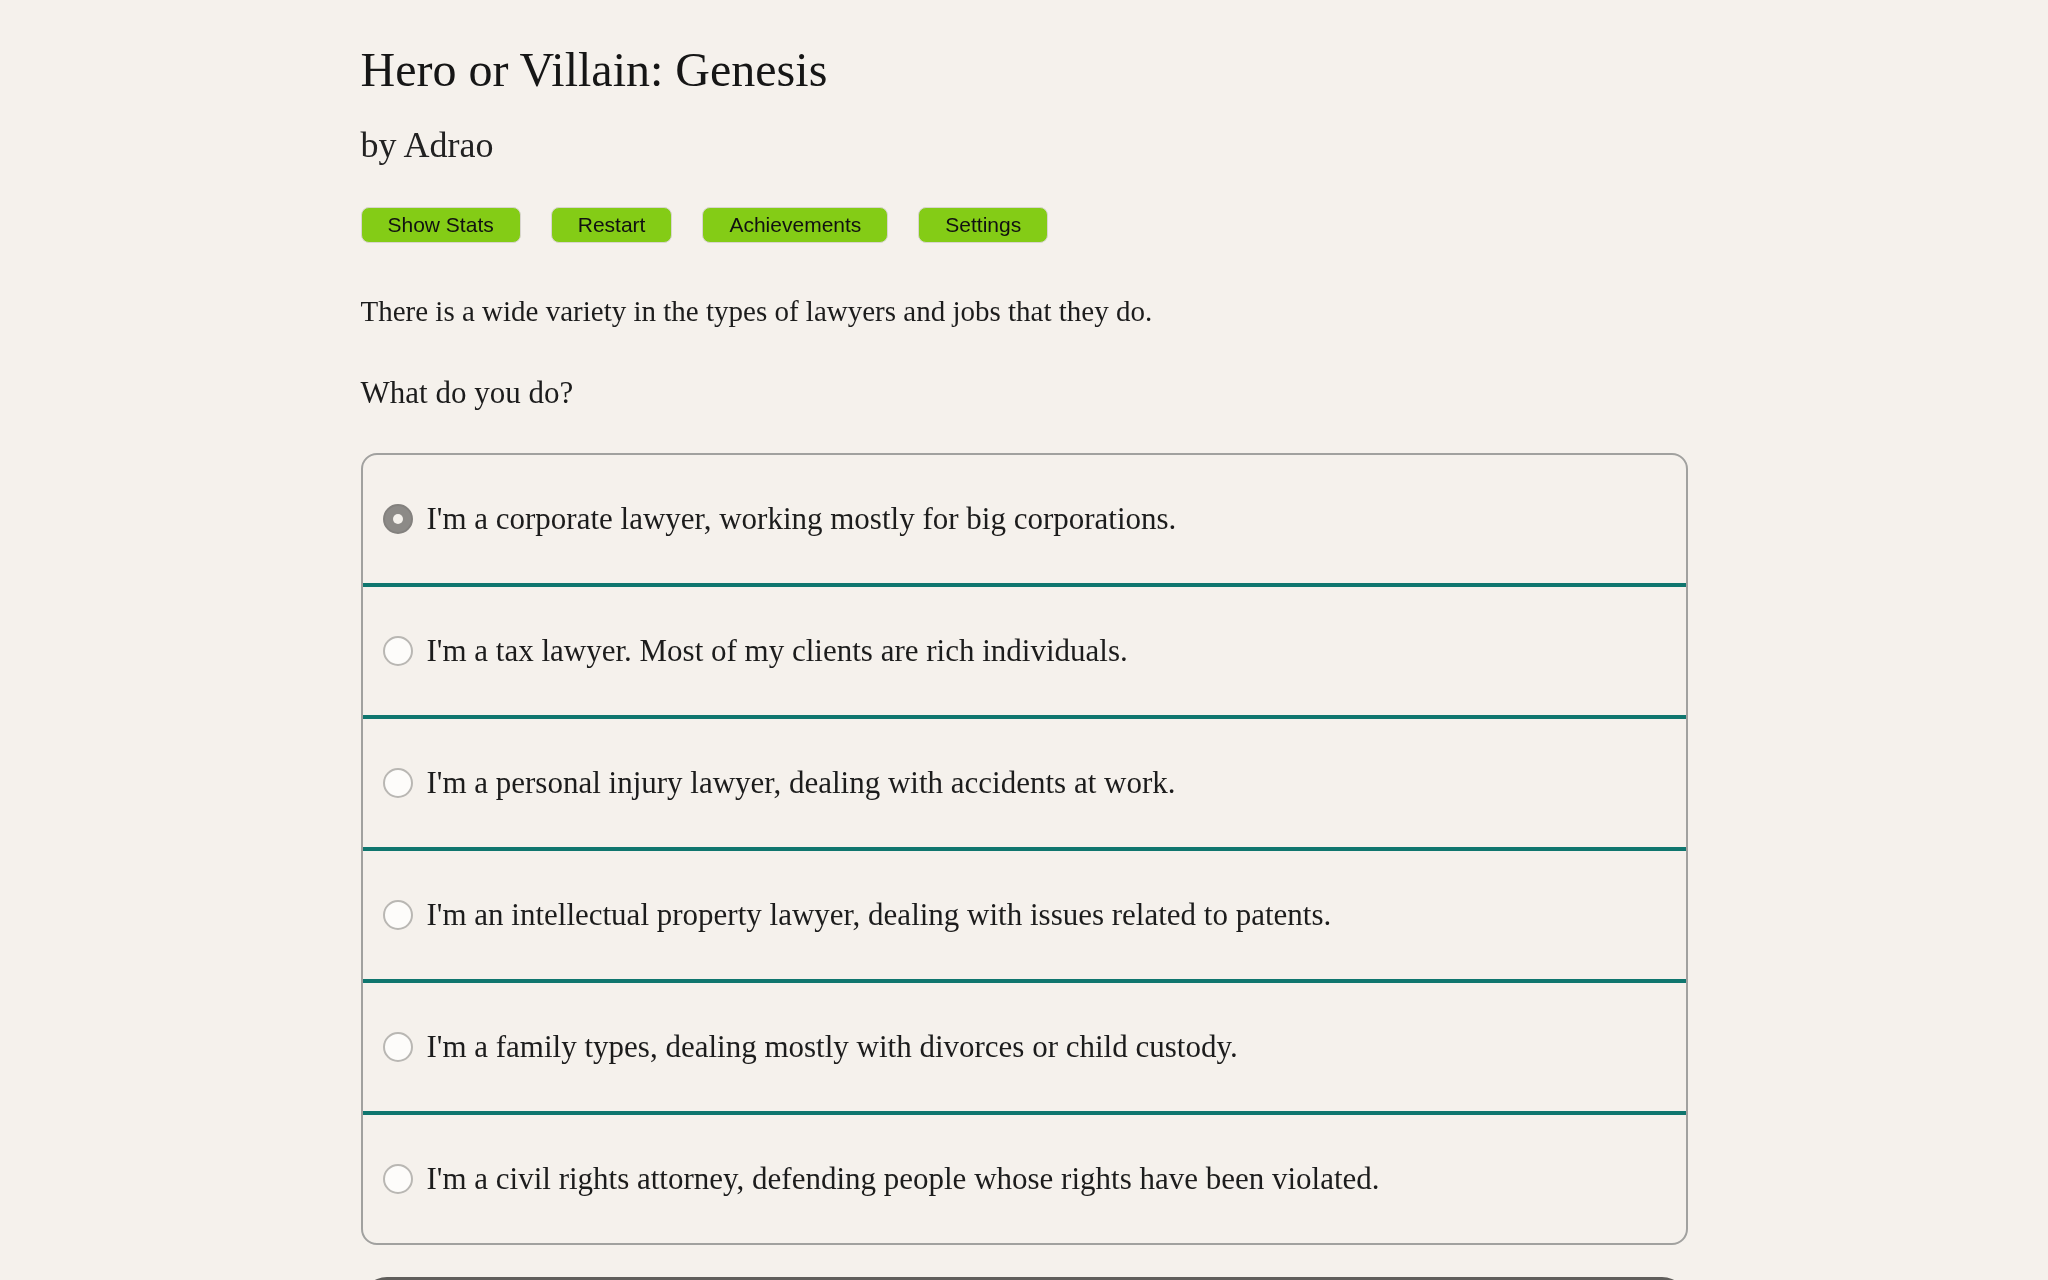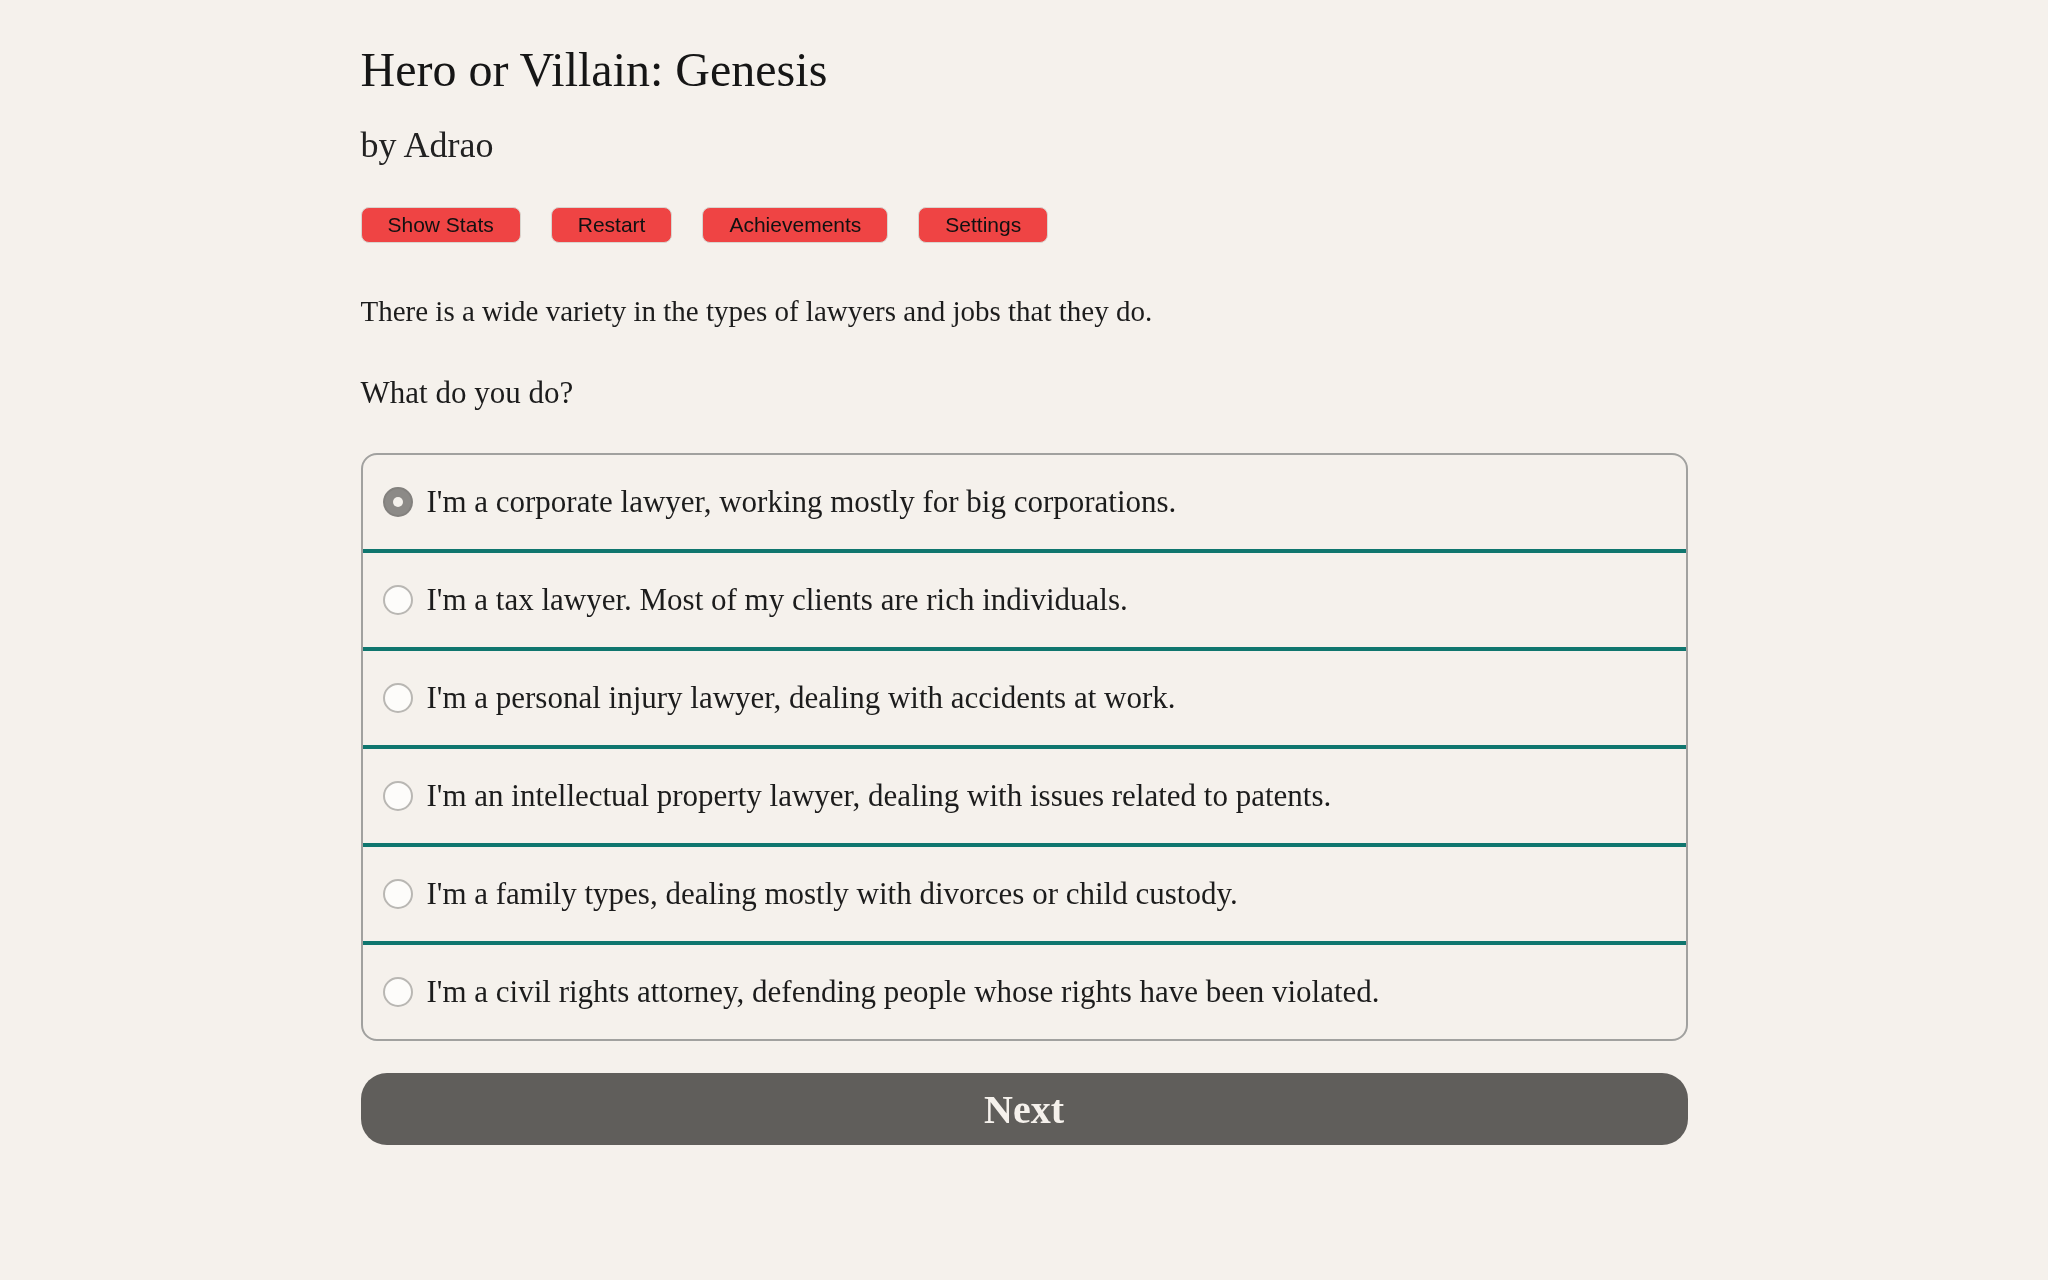--- a/index.html
+++ b/index.html
@@ -36,21 +36,21 @@
   .toolbar {
     display: flex;
     gap: 30px;
     margin-top: 40px;
   }
   .toolbar button {
     font-family: "Liberation Sans", sans-serif;
     font-size: 21px;
     line-height: 1;
     color: #111111;
-    background: #ef4444;
+    background: #84cc16;
     border: 1.5px solid #d8d5cf;
     border-radius: 8px;
     padding: 6px 26px 7px 26px;
     cursor: pointer;
   }
   .story-paragraph {
     font-size: 29px;
     line-height: 40px;
     margin-top: 48px;
     color: #1c1c1c;
@@ -62,21 +62,21 @@
     color: #1c1c1c;
   }
   .choice-box {
     margin-top: 40px;
     border: 2px solid #a1a19f;
     border-radius: 16px;
     background: #f5f1ec;
   }
   .choice-row {
     display: block;
-    padding: 23px 20px;
+    padding: 40px 20px;
     font-size: 31px;
     line-height: 48px;
     cursor: pointer;
     color: #1c1c1c;
   }
   .choice-row + .choice-row {
     border-top: 4px solid #0f766e;
   }
   .radio {
     display: inline-block;

